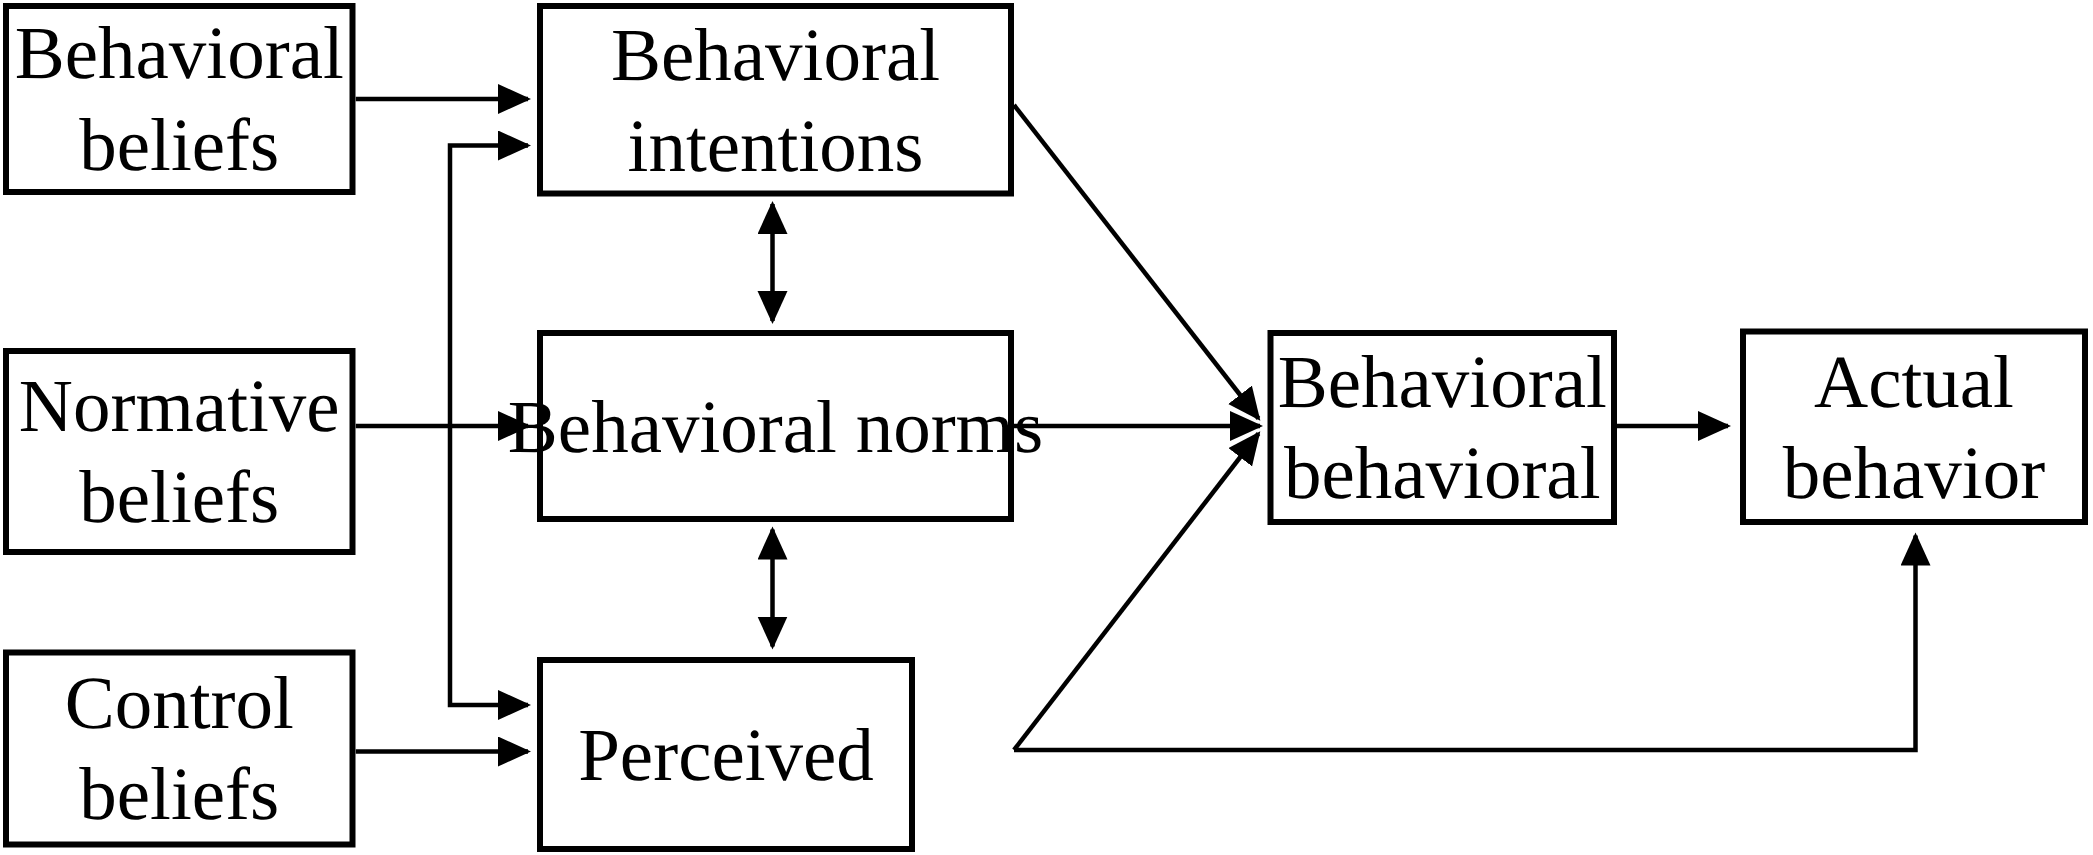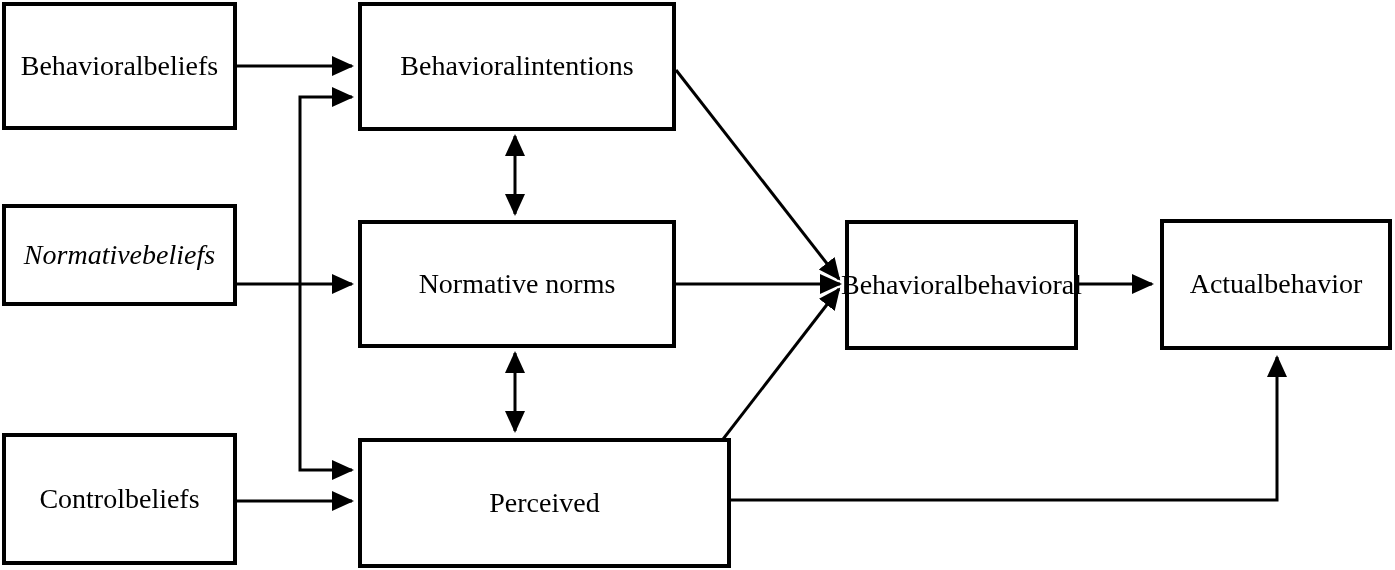--- a/index.html
+++ b/index.html
@@ -26,25 +26,25 @@
     stroke: #000000;
     stroke-width: 3;
     fill: none;
   }
   .node {
     position: absolute;
     box-sizing: border-box;
     border: 4px solid #000000;
     background: #ffffff;
     display: flex;
-    flex-direction: row;
+    flex-direction: column;
     justify-content: center;
     align-items: center;
     text-align: center;
-    font-size: 28px;
+    font-size: 50px;
     line-height: 1.22;
     color: #000000;
     white-space: nowrap;
   }
   .node span { display: block; }
 </style>
 </head>
 <body>
 
 <div class="canvas">
@@ -71,41 +71,41 @@
 
     <path d="M1078,284 L1152,284" marker-end="url(#arr)"></path>
     <path d="M676,500 L1277,500 L1277,357" marker-end="url(#arr)"></path>
   </svg>
 
   <div class="node" style="left:2px; top:2px; width:235px; height:128px;">
     <span>Behavioral</span>
     <span>beliefs</span>
   </div>
 
-  <div class="node" style="left:2px; top:204px; width:235px; height:102px;font-style:italic;">
+  <div class="node" style="left:2px; top:232px; width:235px; height:138px;">
     <span>Normative</span>
     <span>beliefs</span>
   </div>
 
   <div class="node" style="left:2px; top:433px; width:235px; height:132px;text-align:right;">
     <span>Control</span>
     <span>beliefs</span>
   </div>
 
   <div class="node" style="left:358px; top:2px; width:318px; height:129px;">
     <span>Behavioral</span>
     <span>intentions</span>
   </div>
 
   <div class="node" style="left:358px; top:220px; width:318px; height:128px;">
-    <span>Normative norms</span>
+    <span>Behavioral norms</span>
     <span></span>
   </div>
 
-  <div class="node" style="left:358px; top:438px; width:373px; height:130px;">
+  <div class="node" style="left:358px; top:438px; width:252px; height:130px;">
     <span>Perceived</span>
   </div>
 
   <div class="node" style="left:845px; top:220px; width:233px; height:130px;">
     <span>Behavioral</span>
     <span>behavioral</span>
   </div>
 
   <div class="node" style="left:1160px; top:219px; width:232px; height:131px;">
     <span>Actual</span>

